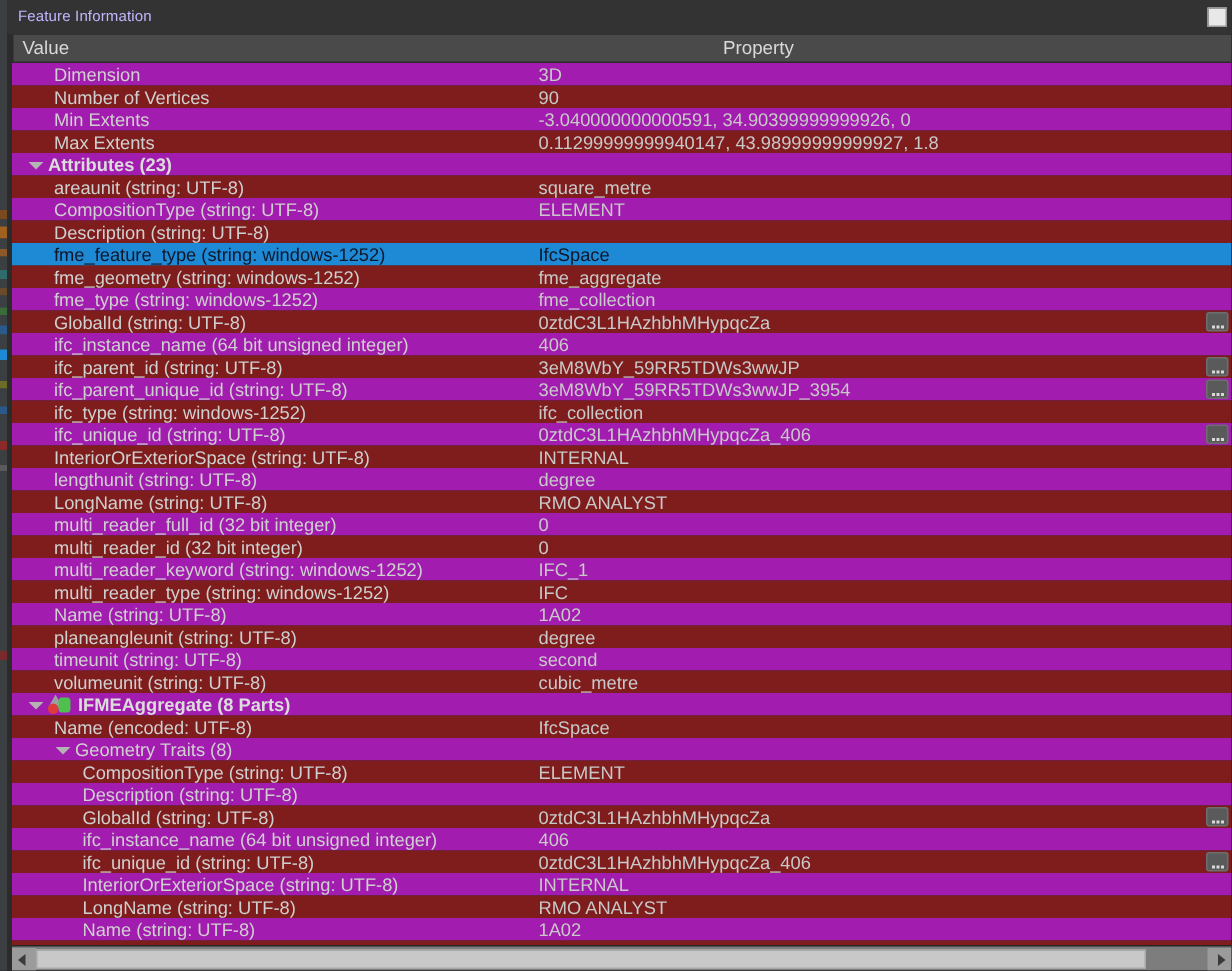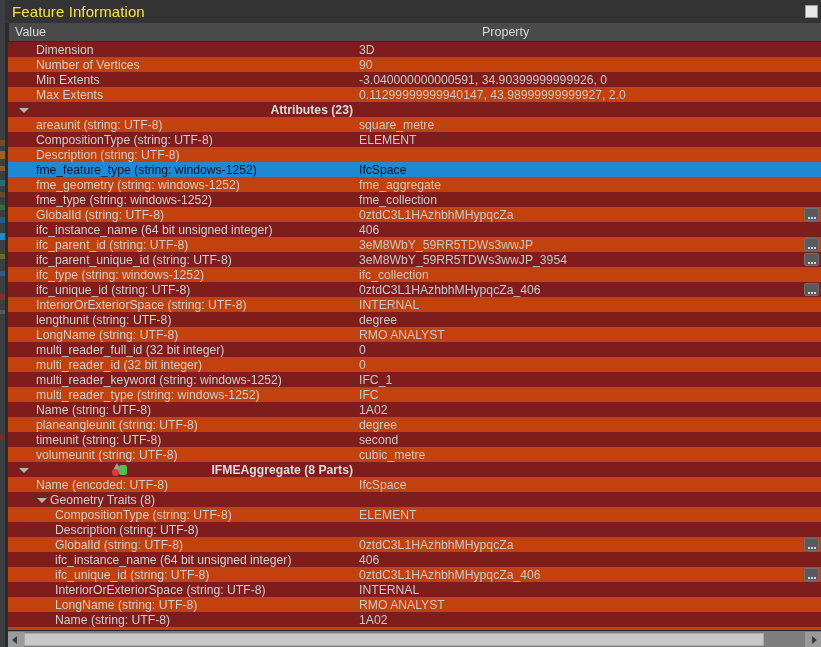--- a/index.html
+++ b/index.html
@@ -43,22 +43,22 @@
   #titlebar {
     height: 23px;
     min-height: 23px;
     background: #333333;
     display: flex;
     align-items: center;
     padding: 0 4px 0 7px;
     position: relative;
   }
   #titlebar .title {
-    font-size: 15px;
-    color: #fde047;
+    font-size: 10px;
+    color: #c4b5fd;
     letter-spacing: 0.1px;
   }
   #titlebar .tb-btn {
     position: absolute;
     right: 3px;
     top: 5px;
     width: 11px;
     height: 11px;
     background: #e8e8e8;
     border: 1px solid #9a9a9a;
@@ -103,22 +103,22 @@
     position: relative;
   }
   .row {
     height: 15px;
     display: flex;
     align-items: center;
     position: relative;
     font-size: 12.2px;
     box-sizing: border-box;
   }
-  .row.odd  { background: #7f1d1d; }
-  .row.even { background: #c2410c; }
+  .row.odd  { background: #a21caf; }
+  .row.even { background: #7f1d1d; }
   .row.sel  { background: #1e8ad6; }
   .row.sel .prop, .row.sel .val { color: #0f172a; }
 
   .prop {
     width: 345px;
     min-width: 345px;
     box-sizing: border-box;
     display: flex;
     align-items: center;
     white-space: nowrap;
@@ -129,21 +129,21 @@
     flex: 1;
     box-sizing: border-box;
     padding-left: 6px;
     white-space: nowrap;
     overflow: hidden;
     color: #c8c8c8;
   }
   .row.group .prop { color: #dcdcdc; font-weight: bold; }
 
   
-  .ind0 { padding-left: 10px; justify-content: space-between; }
+  .ind0 { padding-left: 10px; }
   .ind1 { padding-left: 28px; }
   .ind2 { padding-left: 28px; }
   .ind3 { padding-left: 47px; }
 
   
   .expander {
     width: 11px;
     height: 11px;
     margin-right: 3px;
     flex: 0 0 auto;
@@ -308,21 +308,21 @@
         <div class="row odd">
           <div class="prop ind1">
             <span>Min Extents</span>
           </div>
           <div class="val"><span>-3.040000000000591, 34.90399999999926, 0</span></div>
         </div>
         <div class="row even">
           <div class="prop ind1">
             <span>Max Extents</span>
           </div>
-          <div class="val"><span>0.11299999999940147, 43.98999999999927, 2.0</span></div>
+          <div class="val"><span>0.11299999999940147, 43.98999999999927, 1.8</span></div>
         </div>
         <div class="row odd group">
           <div class="prop ind0">
             <span class="expander"></span>
             <span>Attributes (23)</span>
           </div>
           <div class="val"><span></span></div>
         </div>
         <div class="row even">
           <div class="prop ind2">

